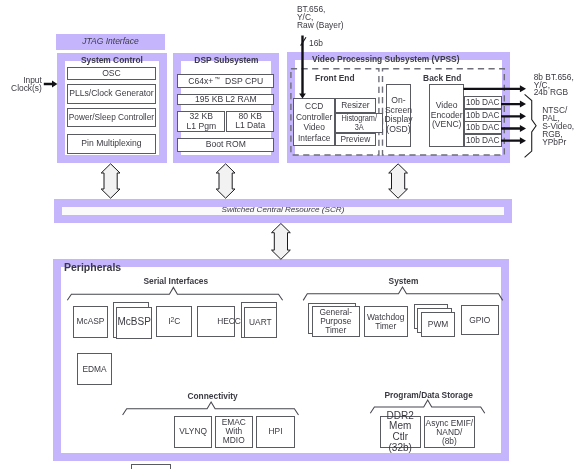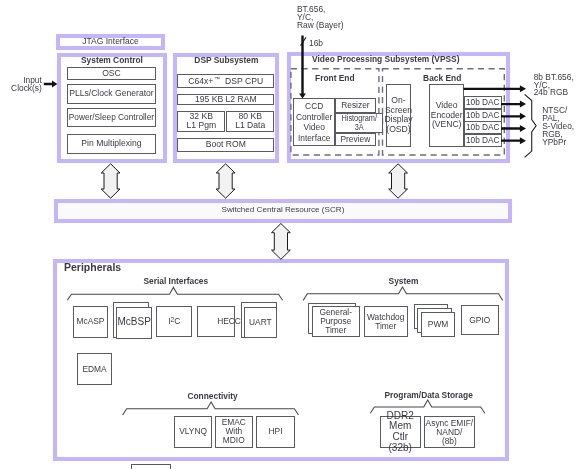--- a/index.html
+++ b/index.html
@@ -2,21 +2,21 @@
 <html><head>
 <meta charset="utf-8">
 <style>
   html,body{margin:0;padding:0;background:#ffffff;}
   body{width:580px;height:469px;position:relative;overflow:hidden;
        font-family:"Liberation Sans",sans-serif;color:#3a3a42;}
   .stage{position:absolute;left:0;top:0;width:580px;height:469px;}
   .box{position:absolute;box-sizing:border-box;background:#fff;
        display:flex;align-items:center;justify-content:center;text-align:center;}
   .b1{border:1px solid #5a5a62;}
-  .b2{border:4px solid #c4b5fd;}
+  .b2{border:8px solid #c4b5fd;font-style:italic;}
   .lbl{line-height:1.08;}
   .txt{position:absolute;white-space:pre;line-height:1.12;}
   .ml{white-space:pre-wrap;}
   .hd{font-weight:bold;font-size:8.4px;}
   .hd2{font-weight:bold;font-size:10px;}
   .ov{position:absolute;left:0;top:0;pointer-events:none;z-index:5;}
   .ovb{z-index:2;}
   .box,.txt,.stk{position:absolute;z-index:3;}
   #vpss,#sysctl,#dsp,#periph,#scr{z-index:1;}
   .dash{border:none;background:transparent;}
@@ -35,21 +35,21 @@
   #sc1{left:66.9px;top:84px;width:89.1px;height:19.8px;font-size:8.6px;}
   #sc2{left:66.9px;top:108.2px;width:89.1px;height:19.3px;font-size:8.3px;}
   #sc2 .lbl{white-space:nowrap;}
   #sc3{left:66.9px;top:133.7px;width:89.1px;height:20.3px;font-size:8.6px;}
 
   
   #dsp{left:173.4px;top:53px;width:106px;height:110px;}
   #dsp-title{left:173.4px;top:55.5px;width:106px;text-align:center;}
   #dsp0{left:177.3px;top:74.1px;width:96.9px;height:14.3px;font-size:8.6px;}
   #dsp1{left:177.3px;top:93.9px;width:96.9px;height:11px;font-size:8.6px;}
-  #dsp2{left:177.3px;top:110.8px;width:48px;height:21.1px;font-size:8.6px;}
+  #dsp2{left:177.3px;top:110.8px;width:48px;height:21.1px;font-size:8.6px;align-items:flex-end;}
   #dsp3{left:226.2px;top:110.8px;width:48px;height:21.1px;font-size:8.6px;}
   #dsp4{left:177.3px;top:137.8px;width:96.9px;height:14.3px;font-size:8.6px;}
 
   
   #vpss{left:287.4px;top:52.4px;width:222.6px;height:110.8px;}
   #vpss-title{left:285.8px;top:55.1px;width:200px;text-align:center;}
   #fe{left:290.4px;top:68.2px;width:88.9px;height:87.1px;}
   #fe-title{left:290.4px;top:73.9px;width:88.9px;text-align:center;}
   #be{left:382px;top:68.2px;width:124px;height:87.1px;}
   #be-title{left:380.2px;top:74px;width:124px;text-align:center;}

